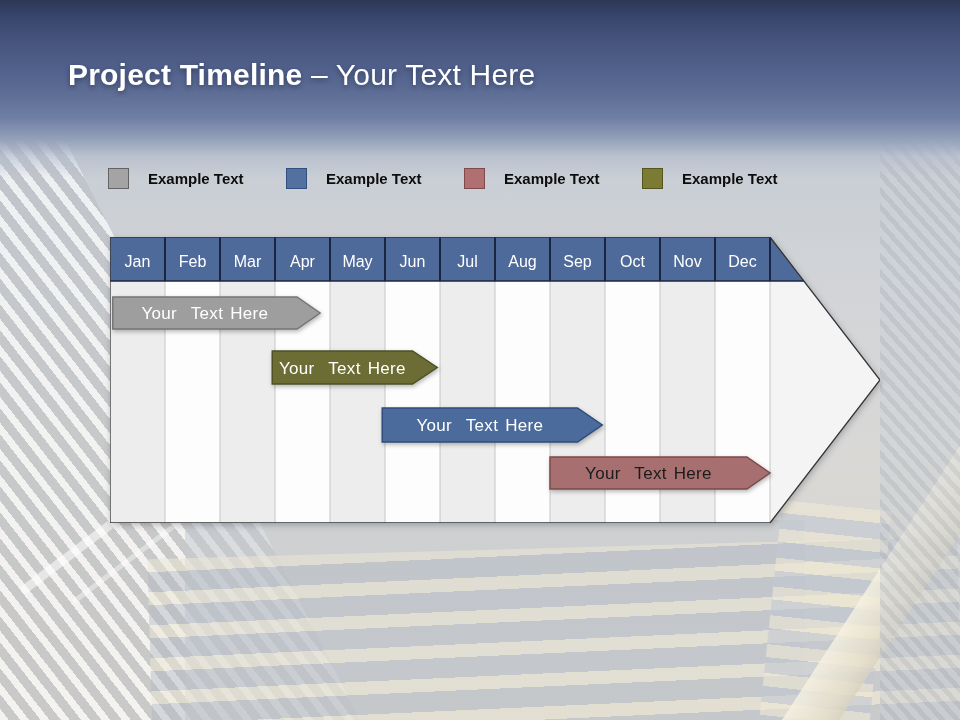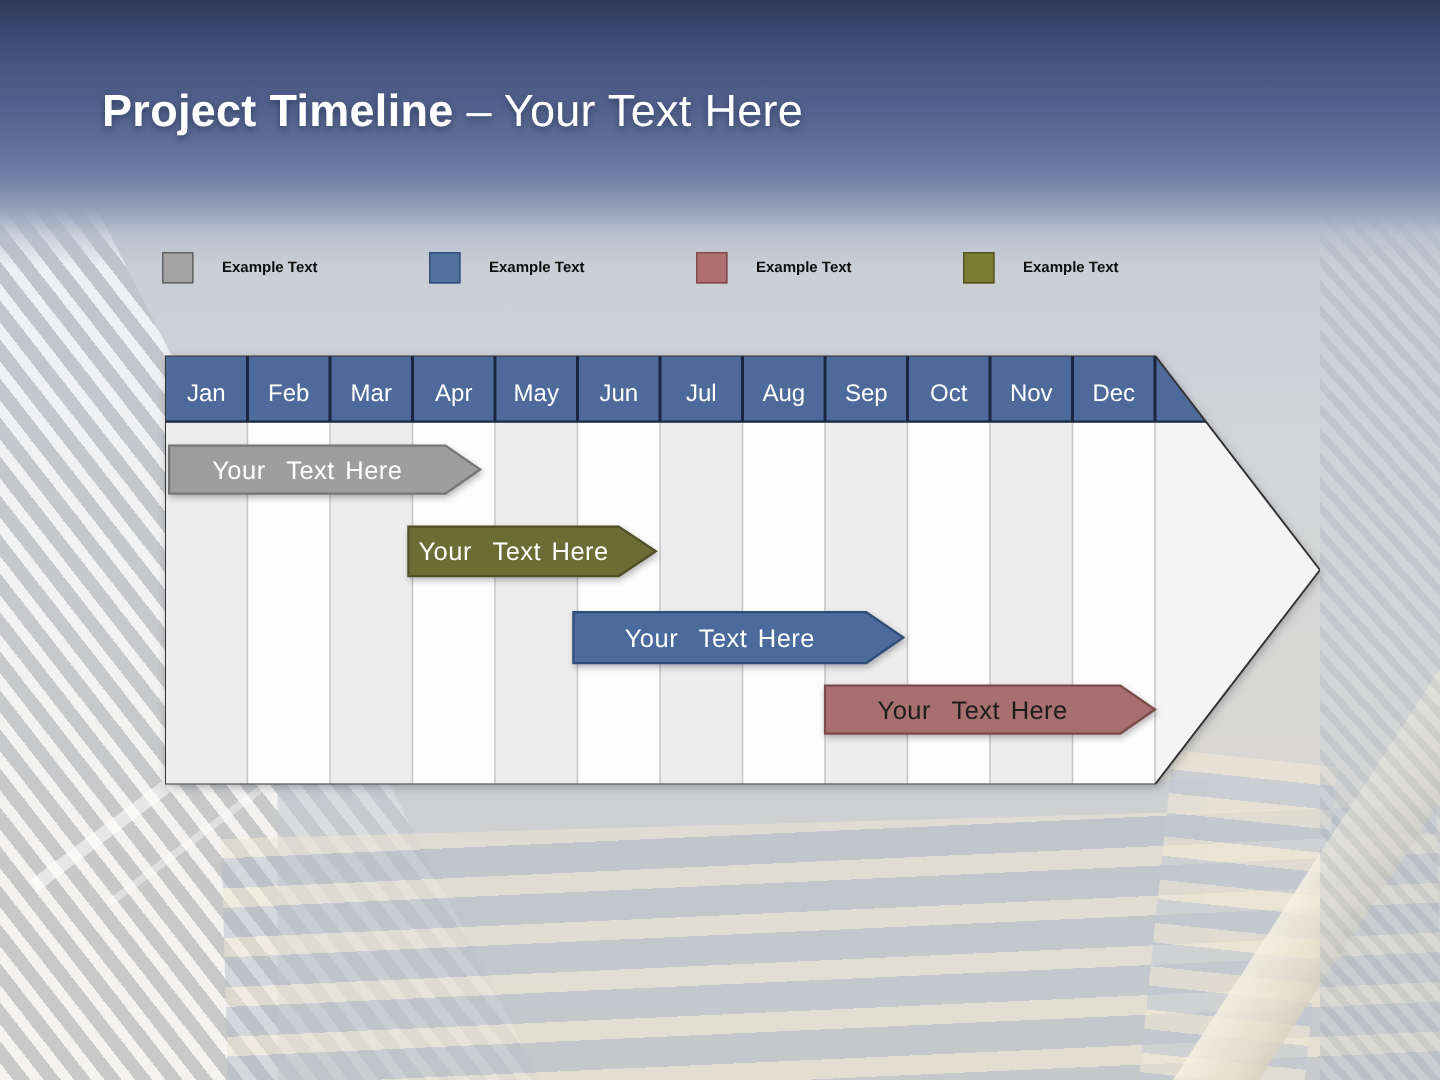--- a/index.html
+++ b/index.html
@@ -31,21 +31,21 @@
     background:linear-gradient(180deg,#2c3855 0%,#36436a 8%,#45547c 22%,#50608a 38%,#5d6d95 52%,#6f7ea4 66%,#93a0ba 78%,rgba(178,187,204,.6) 88%,rgba(205,209,216,0) 100%);}
   
   .title{position:absolute;left:68px;top:58px;font-size:30px;color:#ffffff;
     text-shadow:0 2px 5px rgba(15,25,50,.45);letter-spacing:.2px;white-space:nowrap;}
   .title .b{font-weight:bold;}
   .title .r{font-weight:normal;}
   
   .legend{position:absolute;left:108px;top:168px;display:flex;gap:45px;}
   .legend-item{display:flex;align-items:center;gap:19px;width:133px;}
   .legend-swatch{width:19px;height:19px;flex:0 0 19px;}
-  .legend-label{font-size:10px;font-weight:bold;color:#0d0d0d;white-space:nowrap;text-align:right;}
+  .legend-label{font-size:15px;font-weight:bold;color:#0d0d0d;white-space:nowrap;text-align:right;}
   
   .timeline-svg{position:absolute;left:110px;top:237px;
     filter:drop-shadow(1px 2px 3px rgba(40,45,60,.3));}
   .timeline-svg text{white-space:pre;}
   .month-label{font-size:16px;fill:#ffffff;font-family:"Liberation Sans",sans-serif;}
   .bar-label{font-size:17px;font-weight:normal;font-family:"Liberation Sans",sans-serif;
     word-spacing:2px;letter-spacing:.3px;}
   .bar-shape{filter:drop-shadow(1px 2px 2px rgba(0,0,0,.28));}
 </style>
 </head>

